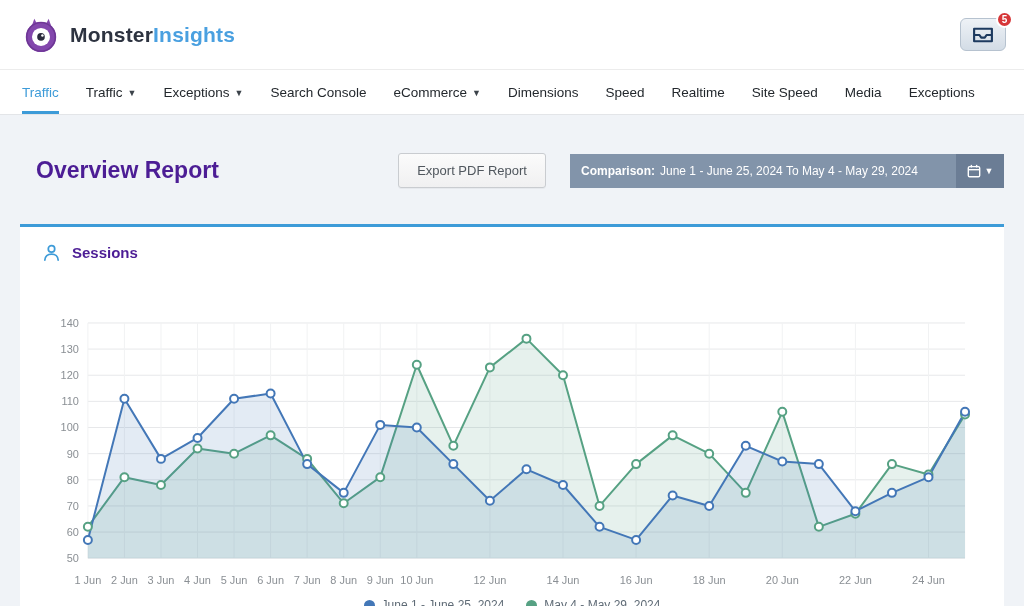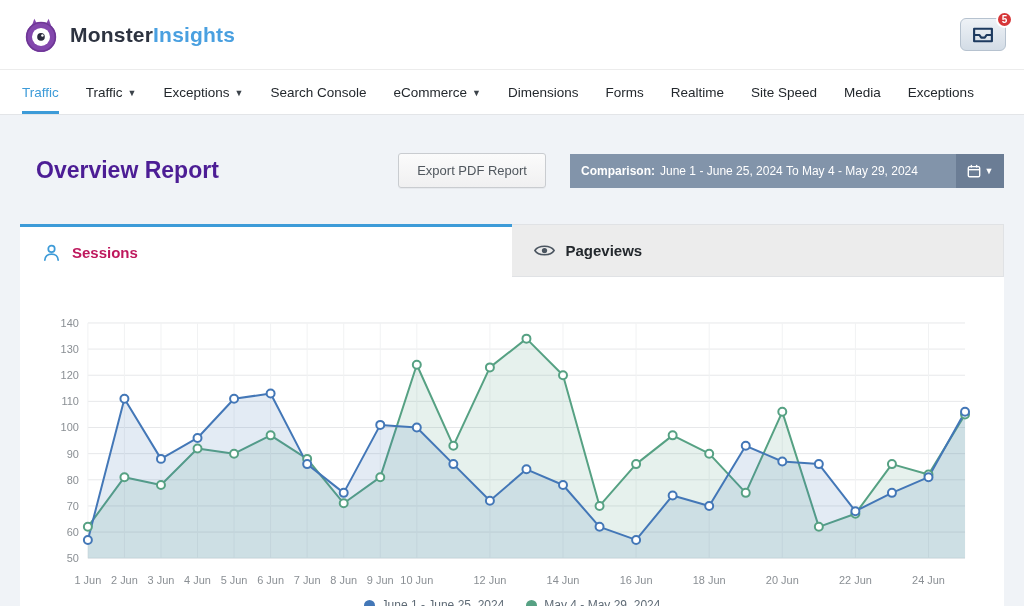--- a/index.html
+++ b/index.html
@@ -26,21 +26,21 @@
   .export-btn { margin-left:auto; padding:9px 18px; background:linear-gradient(#fbfbfb,#f0f0f1); border:1px solid #c9ccd0; border-radius:3px; font-size:13px; color:#50575e; font-family:inherit; cursor:pointer; box-shadow:0 1px 0 rgba(0,0,0,.04);text-align:center; }
   .comparison { margin-left:24px; flex:0 0 434px; height:34px; background:#8294aa; border-radius:0; color:#fff; display:flex; align-items:center; padding-left:11px; font-size:12px; cursor:pointer; overflow:hidden; }
   .comparison .cmp-label { font-weight:700; margin-right:5px; white-space:nowrap; }
   .comparison .cmp-value { white-space:nowrap; }
   .cal-btn { margin-left:auto; height:34px; width:48px; background:#6b7d95; display:flex; align-items:center; justify-content:center; gap:4px; cursor:pointer; flex:0 0 auto; }
   .cal-caret { color:#fff; font-size:9px; }
 
   
   .tabs { display:flex; margin:0 20px; }
   .tab { flex:1; height:53px; display:flex; align-items:center; gap:11px; padding-left:22px; font-size:15px; font-weight:700; cursor:pointer; }
-  .tab-sessions { background:#fff; color:#be185d; border-top:3px solid #3d9bd8; }
+  .tab-sessions { background:#fff; color:#4c1d95; border-top:3px solid #3d9bd8; }
   .tab-pageviews { background:#ececec; color:#23282d; border:1px solid #e0e2e5; border-left:none; }
 
   
   .chart-card { background:#fff; margin:0 20px; padding:34px 26px 0; height:355px; }
   .chart-svg { display:block; width:100%; }
   .chart-svg text { font-family:"Liberation Sans", sans-serif; }
   .legend { display:flex; justify-content:center; align-items:center; gap:22px; margin-top:2px; }
   .legend-item { display:flex; align-items:center; gap:7px; font-size:12px; color:#5f6b76; cursor:pointer; }
   .legend-dot { width:11px; height:11px; border-radius:50%; }
 </style>
@@ -86,21 +86,21 @@
         <span>Search Console</span>
       </div>
     <div class="nav-item">
         <span>eCommerce</span>
         <span class="caret">▼</span>
       </div>
     <div class="nav-item">
         <span>Dimensions</span>
       </div>
     <div class="nav-item">
-        <span>Forms</span>
+        <span>Speed</span>
       </div>
     <div class="nav-item">
         <span>Realtime</span>
       </div>
     <div class="nav-item">
         <span>Site Speed</span>
       </div>
     <div class="nav-item">
         <span>Media</span>
       </div>
@@ -127,27 +127,20 @@
     </div>
   </div>
 
   <div class="tabs">
     <div class="tab tab-sessions">
       <svg width="19" height="19" viewBox="0 0 20 20">
         <circle cx="10" cy="6.2" r="3.4" fill="none" stroke="#3d9bd8" stroke-width="1.8"></circle>
         <path d="M3 18 c0-4.2 3.1-6.4 7-6.4 s7 2.2 7 6.4" fill="none" stroke="#3d9bd8" stroke-width="1.8" stroke-linecap="round"></path>
       </svg>
       <span>Sessions</span>
-    </div>
-    <div class="tab tab-pageviews">
-      <svg width="21" height="15" viewBox="0 0 24 16">
-        <path d="M1 8 C5 1.5 19 1.5 23 8 C19 14.5 5 14.5 1 8 Z" fill="none" stroke="#4b5560" stroke-width="1.8"></path>
-        <circle cx="12" cy="8" r="3" fill="#4b5560"></circle>
-      </svg>
-      <span>Pageviews</span>
     </div>
   </div>
 
   <div class="chart-card">
     <svg id="chart-svg" class="chart-svg" viewBox="0 0 935 286">
         <g>
           <line x1="42" y1="248" x2="922" y2="248" stroke="#e7e8ea" stroke-width="1"></line>
           <text x="33" y="252" text-anchor="end" fill="#8a8f94" font-size="11">50</text>
           <line x1="42" y1="221.77777777777777" x2="922" y2="221.77777777777777" stroke="#e7e8ea" stroke-width="1"></line>
           <text x="33" y="225.77777777777777" text-anchor="end" fill="#8a8f94" font-size="11">60</text>

